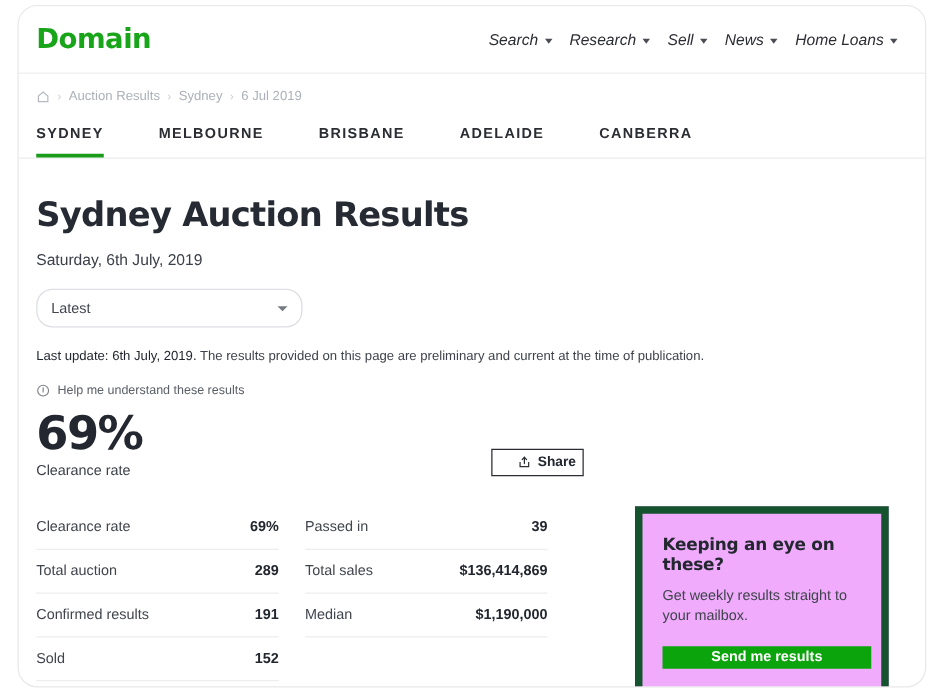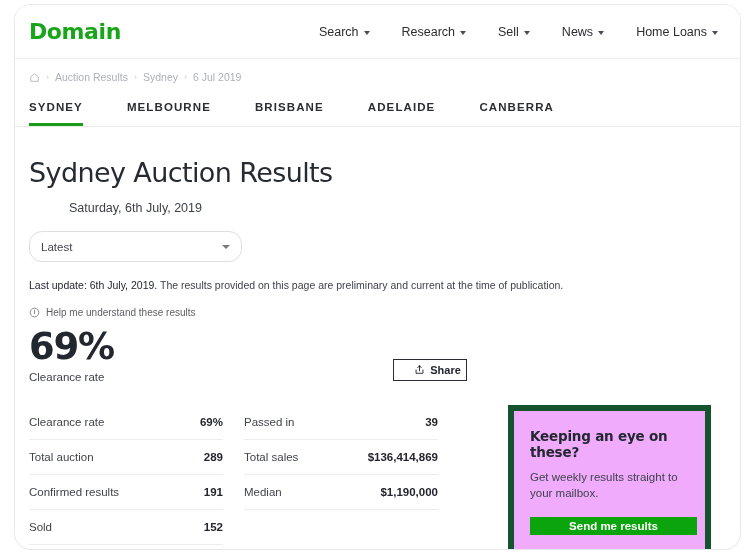--- a/index.html
+++ b/index.html
@@ -29,21 +29,21 @@
     border-bottom: 1px solid #ededf0;
     background: #fff;
   }
   .logo {
     font-family: "DejaVu Sans", sans-serif;
     font-size: 22px;
     font-weight: 700;
     letter-spacing: -0.4px;
     color: #19a519;
   }
-  .nav { display: flex; align-items: flex-start; gap: 32px; }
+  .nav { display: flex; align-items: flex-start; gap: 14px; font-style: italic; }
   .nav-item {
     display: flex; align-items: center; gap: 5px;
     font-size: 12.5px; color: #2b2d33; white-space: nowrap;
     cursor: pointer;
   }
   .caret {
     width: 0; height: 0;
     border-left: 3.5px solid transparent;
     border-right: 3.5px solid transparent;
     border-top: 4px solid #4a4d55;
@@ -78,30 +78,29 @@
     cursor: pointer;
     white-space: nowrap;
   }
   .tab.active { border-bottom-color: #1a9b1a; }
 
   
   .body { padding: 0 14px; }
   .title {
     font-family: "DejaVu Sans", sans-serif;
     font-size: 27px;
-    font-weight: 400;
+    font-weight: 700;
     letter-spacing: -0.6px;
     color: #262a33;
     margin-top: 30px;
   }
   .subtitle {
     font-size: 12.5px;
     color: #3c4049;
     margin-top: 13px;
-    margin-left: 40px;
   }
   .select-box {
     margin-top: 16px;
     width: 213px; height: 31px;
     border: 1px solid #dcdee3;
     border-radius: 13px;
     display: flex; align-items: center;
     justify-content: space-between;
     padding: 0 11px;
     font-size: 11.5px;

